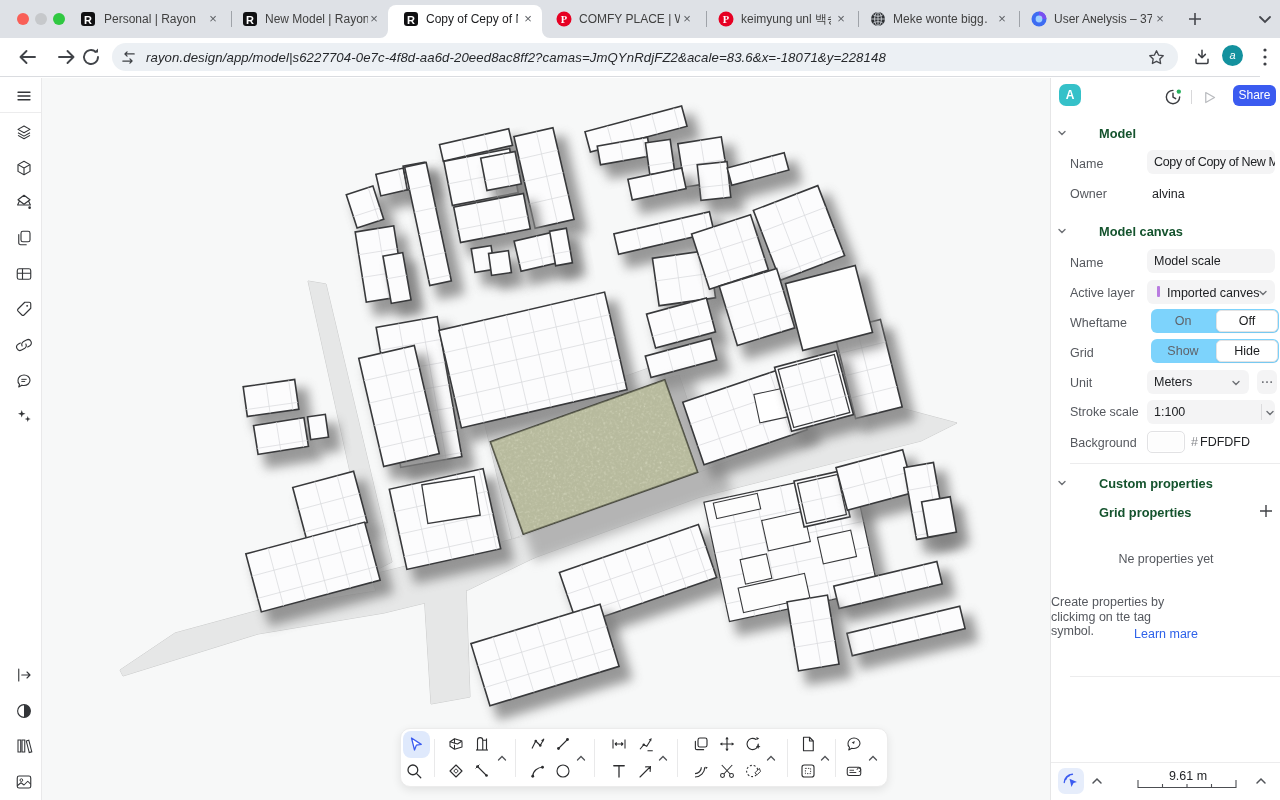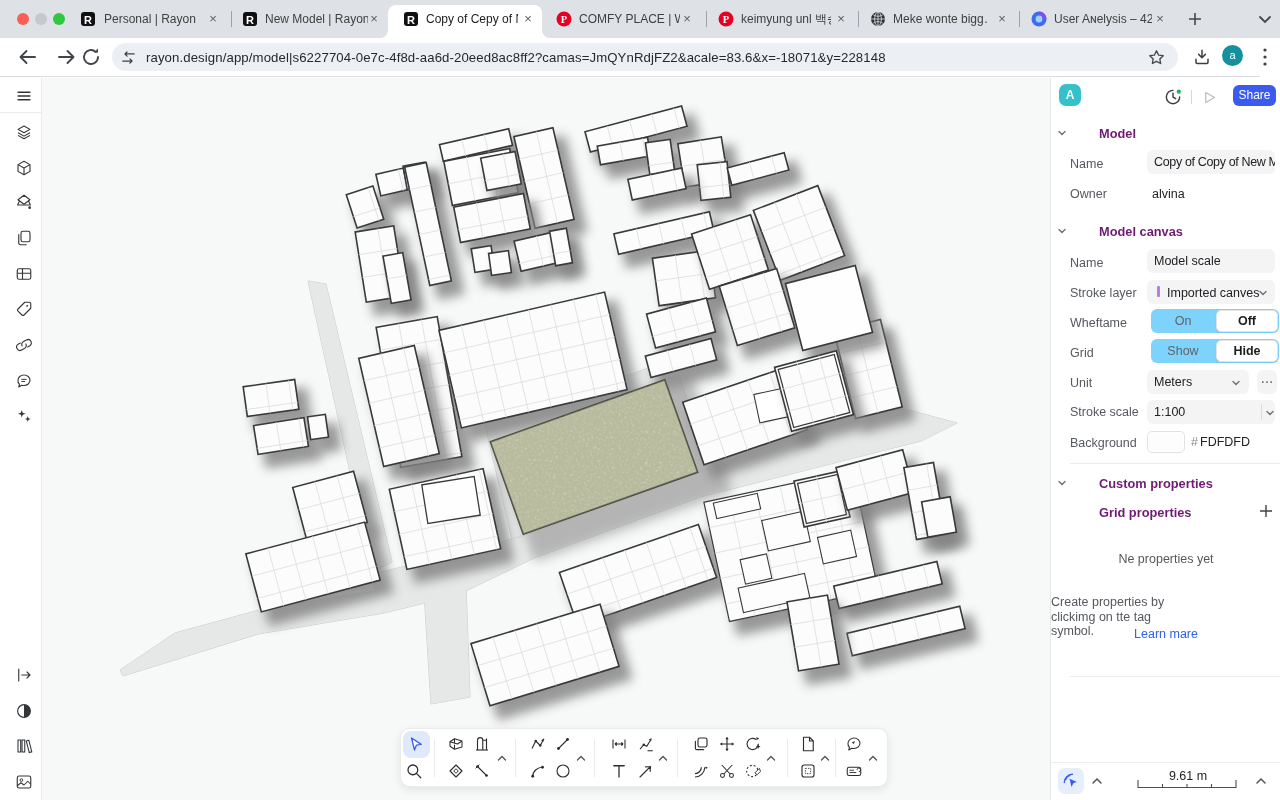--- a/index.html
+++ b/index.html
@@ -10,34 +10,34 @@
 
 #tabs { position:absolute; left:0; top:0; width:1280px; height:38px; background:#dee1e6; }
 .tl { position:absolute; top:13px; width:12px; height:12px; border-radius:50%; }
 .tab { position:absolute; top:0; height:38px; display:flex; align-items:center; font-size:12px; color:#404040; }
 .tab .ttl { white-space:nowrap; overflow:hidden; }
 .fav { width:16px; height:16px; margin-right:8px; flex:0 0 16px; }
 .tsep { position:absolute; top:11px; width:1px; height:16px; background:#9fa3a9; }
 #activetab { position:absolute; left:388px; top:5px; width:154px; height:33px; background:#fff; border-radius:8px 8px 0 0; }
 
 
-#nav { position:absolute; left:0; top:38px; width:1260px; height:39px; background:#fff; border-bottom:1px solid #dadce0; }
+#nav { position:absolute; left:0; top:38px; width:1260px; height:39px; background:#fff; border-bottom:1px solid #dadce0;font-style:italic; }
 #omni { position:absolute; left:112px; top:5px; width:1066px; height:28px; background:#ecf0f4; border-radius:14px; }
 #url { position:absolute; left:146px; top:12px; font-size:13.2px; color:#26282b; letter-spacing:0.1px; }
 
 
 #lbar { position:absolute; left:0; top:78px; width:42px; height:722px; background:#fff; border-right:1px solid #e9e9ea; }
 
 
 #rp { position:absolute; left:1050px; top:78px; width:230px; height:722px; background:#fff; border-left:1px solid #e6e6e7; font-size:12.5px; color:#202225; }
 .lab { position:absolute; left:19px; color:#55585e; }
-.hdr { position:absolute; left:19px; font-weight:bold; color:#701a75; font-size:12.8px;padding-left:29px; }
+.hdr { position:absolute; left:19px; font-weight:bold; color:#14532d; font-size:12.8px;padding-left:29px; }
 .pill { position:absolute; left:96px; width:128px; height:24px; background:#f4f4f5; border-radius:6px; line-height:24px; }
 .seg { position:absolute; left:100px; width:128px; height:24px; background:#7dd3fc; border-radius:6px; }
-.segoff { position:absolute; right:1px; top:1px; width:62px; height:22px; background:#fff; border:1px solid #e3e3e4; border-radius:5px; text-align:center; line-height:21px; font-weight:bold; color:#1c1d1f; box-shadow:0 1px 2px rgba(0,0,0,.06); }
+.segoff { position:absolute; right:1px; top:1px; width:62px; height:22px; background:#fff; border:1px solid #e3e3e4; border-radius:5px; text-align:center; line-height:21px; font-weight:normal; color:#1c1d1f; box-shadow:0 1px 2px rgba(0,0,0,.06); }
 .segon { position:absolute; left:0; top:0; width:64px; height:24px; text-align:center; line-height:24px; color:#606369; }
 .divl { position:absolute; left:19px; right:0; height:1px; background:#ececed; }
 
 
 #tb { position:absolute; left:400px; top:728px; width:488px; height:59px; background:#fff; border:1px solid #ececec; border-radius:10px; box-shadow:0 3px 10px rgba(0,0,0,.09); }
 </style></head>
 <body>
 <div id="page">
   <div id="cvwrap">
       <svg width="1280" height="800" viewBox="0 0 1280 800">
@@ -519,21 +519,21 @@
         <span class="ttl">Meke wonte bigg…</span>
       </div>
       <div style="position:absolute;left:994px;top:11px;width:16px;height:16px;color:#5b5e63;font-size:13px;text-align:center;line-height:15px">×</div>
       <div class="tsep" style="left:1019px"></div>
       <div class="fav" style="position:absolute;left:1031px;top:11px"><svg width="16" height="16">
           <circle cx="8" cy="8" r="7.5" fill="#3d6cf2"></circle>
           <path d="M8 0.5 A7.5 7.5 0 0 1 15.5 8 L8 8 Z" fill="#7b4ff0"></path>
           <circle cx="8" cy="8" r="3.4" fill="#9fd0ff"></circle>
         </svg></div>
       <div class="tab" style="left:1054px;width:98px">
-        <span class="ttl">User Aɴelysis – 42</span>
+        <span class="ttl">User Aɴelysis – 37</span>
       </div>
       <div style="position:absolute;left:1152px;top:11px;width:16px;height:16px;color:#5b5e63;font-size:13px;text-align:center;line-height:15px">×</div>
       <svg style="position:absolute;left:1186px;top:10px" width="18" height="18">
         <path d="M9 3v12M3 9h12" stroke="#45474d" stroke-width="1.6"></path>
       </svg>
       <svg style="position:absolute;left:1258px;top:12px" width="14" height="14">
         <path d="M2 5l5 5 5-5" stroke="#45474d" stroke-width="1.8" fill="none" stroke-linecap="round"></path>
       </svg>
     </div>
   <div id="nav">
@@ -647,21 +647,21 @@
       <div class="lab" style="top:79px">Name</div>
       <div class="pill" style="top:72px;padding-left:7px;white-space:nowrap;overflow:hidden;letter-spacing:-0.35px">Copy of Copy of New M…</div>
       <div class="lab" style="top:109px">Owner</div>
       <div style="position:absolute;left:101px;top:109px">alvina</div>
       <svg style="position:absolute;left:6px;top:149px" width="10" height="8">
         <path d="M2 2.5l3 3 3-3" stroke="#6e7176" stroke-width="1.4" fill="none" stroke-linecap="round"></path>
       </svg>
       <div class="hdr" style="top:146px">Model canvas</div>
       <div class="lab" style="top:178px">Name</div>
       <div class="pill" style="top:171px;padding-left:7px">Model scale</div>
-      <div class="lab" style="top:208px">Stroke layer</div>
+      <div class="lab" style="top:208px">Active layer</div>
       <div class="pill" style="top:202px"></div>
       <div style="position:absolute;left:106px;top:208px;width:3px;height:11px;background:#b97ce0;border-radius:1px"></div>
       <div style="position:absolute;left:116px;top:208px">Imported canves</div>
       <svg style="position:absolute;left:207px;top:211px" width="10" height="8">
         <path d="M2 2.5l3 3 3-3" stroke="#6e7176" stroke-width="1.4" fill="none" stroke-linecap="round"></path>
       </svg>
       <div class="lab" style="top:238px">Wheftame</div>
       <div class="seg" style="top:231px">
         <div class="segon">On</div>
         <div class="segoff">Off</div>

